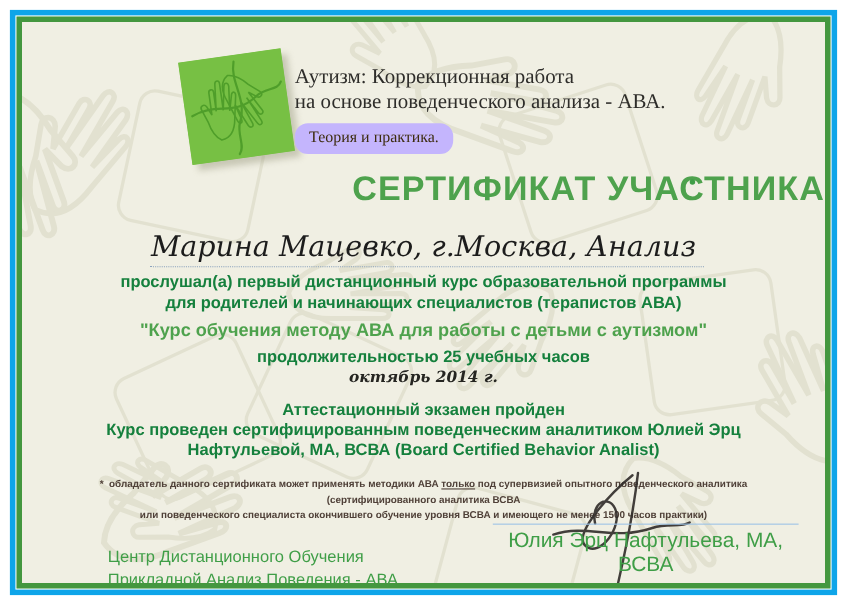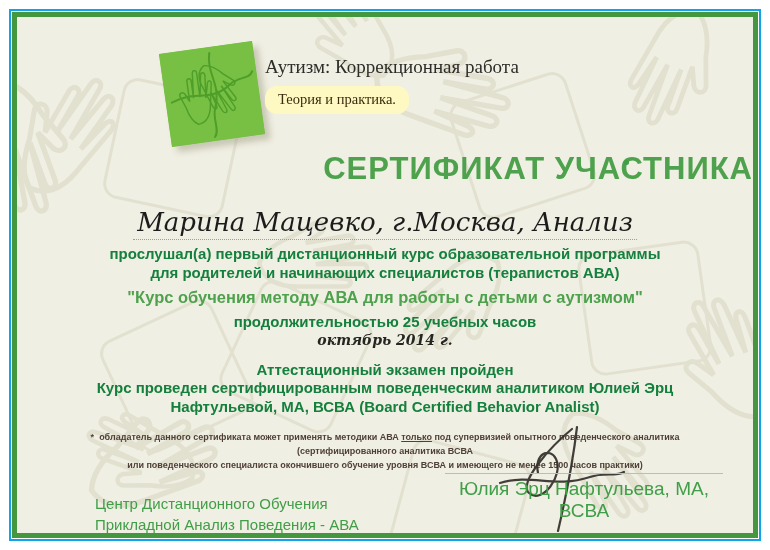--- a/index.html
+++ b/index.html
@@ -3,21 +3,21 @@
 <meta charset="utf-8">
 <style>
   html,body{margin:0;padding:0;background:#ffffff;}
   .page{
     width:770px;height:550px;box-sizing:border-box;
     padding:9px;background:#ffffff;position:relative;
     font-family:"Liberation Sans",sans-serif;
   }
   .frame-outer{
     height:100%;box-sizing:border-box;
-    border:2px solid #0ea5e9;padding:1px;
+    border:5px solid #0ea5e9;padding:1px;
   }
   .frame-inner{
     height:100%;box-sizing:border-box;
     border:5px solid #44973f;background:#f0efe3;
     position:relative;overflow:hidden;
   }
   .watermark{position:absolute;inset:0;z-index:0;}
   .content{position:absolute;inset:0;z-index:1;}
 
   
@@ -28,21 +28,21 @@
     background:#77c044;
   }
   .logo svg{display:block;}
   .header-text{
     position:absolute;left:248px;top:38px;
     font-family:"Liberation Serif",serif;
     font-size:19px;line-height:23px;color:#2e2d2a;
   }
   .badge{
     display:inline-block;margin-top:8px;
-    background:#fef9c3;color:#3c2b0e;
+    background:#c4b5fd;color:#3c2b0e;
     font-family:"Liberation Serif",serif;font-size:14.5px;
     padding:2px 13px 3px 13px;border-radius:12px;
   }
 
   
   .cert-title{
     position:absolute;top:134px;left:0;width:100%;
     text-align:right;
     font-weight:bold;font-size:31px;letter-spacing:1px;
     color:#4ea24d;
@@ -144,20 +144,21 @@
             <g fill="none" stroke="#4f9e2a" stroke-width="2" stroke-linecap="round">
               <path d="M30 85 C22 80 18 70 16 60 L10 44 C8 39 14 36 17 41 L22 52 L22 24 C22 19 28 19 28 24 L28 48 L31 14 C31.5 9 37 9 37 14 L37 48 L42 18 C43 13 48 14 48 19 L45 50 L50 30 C51.5 25 56 27 55 32 L50 60 C48 75 42 84 30 85 Z" transform="translate(8 14) scale(0.72)"></path>
               <path d="M30 85 C22 80 18 70 16 60 L10 44 C8 39 14 36 17 41 L22 52 L22 24 C22 19 28 19 28 24 L28 48 L31 14 C31.5 9 37 9 37 14 L37 48 L42 18 C43 13 48 14 48 19 L45 50 L50 30 C51.5 25 56 27 55 32 L50 60 C48 75 42 84 30 85 Z" transform="translate(92 60) scale(0.72) rotate(150)"></path>
               <path d="M6 50 C30 40 44 56 66 40 C76 33 86 38 90 30"></path>
               <path d="M50 6 C44 26 58 40 48 62 C44 72 50 84 44 90"></path>
             </g>
           </svg>
         </div>
         <div class="header-text">
           <div>Аутизм: Коррекционная работа</div>
+          <div>на основе поведенческого анализа - АВА.</div>
           <span class="badge">Теория и практика.</span>
         </div>
 
         <div class="cert-title">СЕРТИФИКАТ УЧАСТНИКА</div>
         <span class="title-marker"></span>
 
         <div class="recipient-name">Марина Мацевко, г.Москва, Анализ</div>
         <div class="name-rule"></div>
 
         <div class="center-line bold-dark body-line1">прослушал(а) первый дистанционный курс образовательной программы</div>

